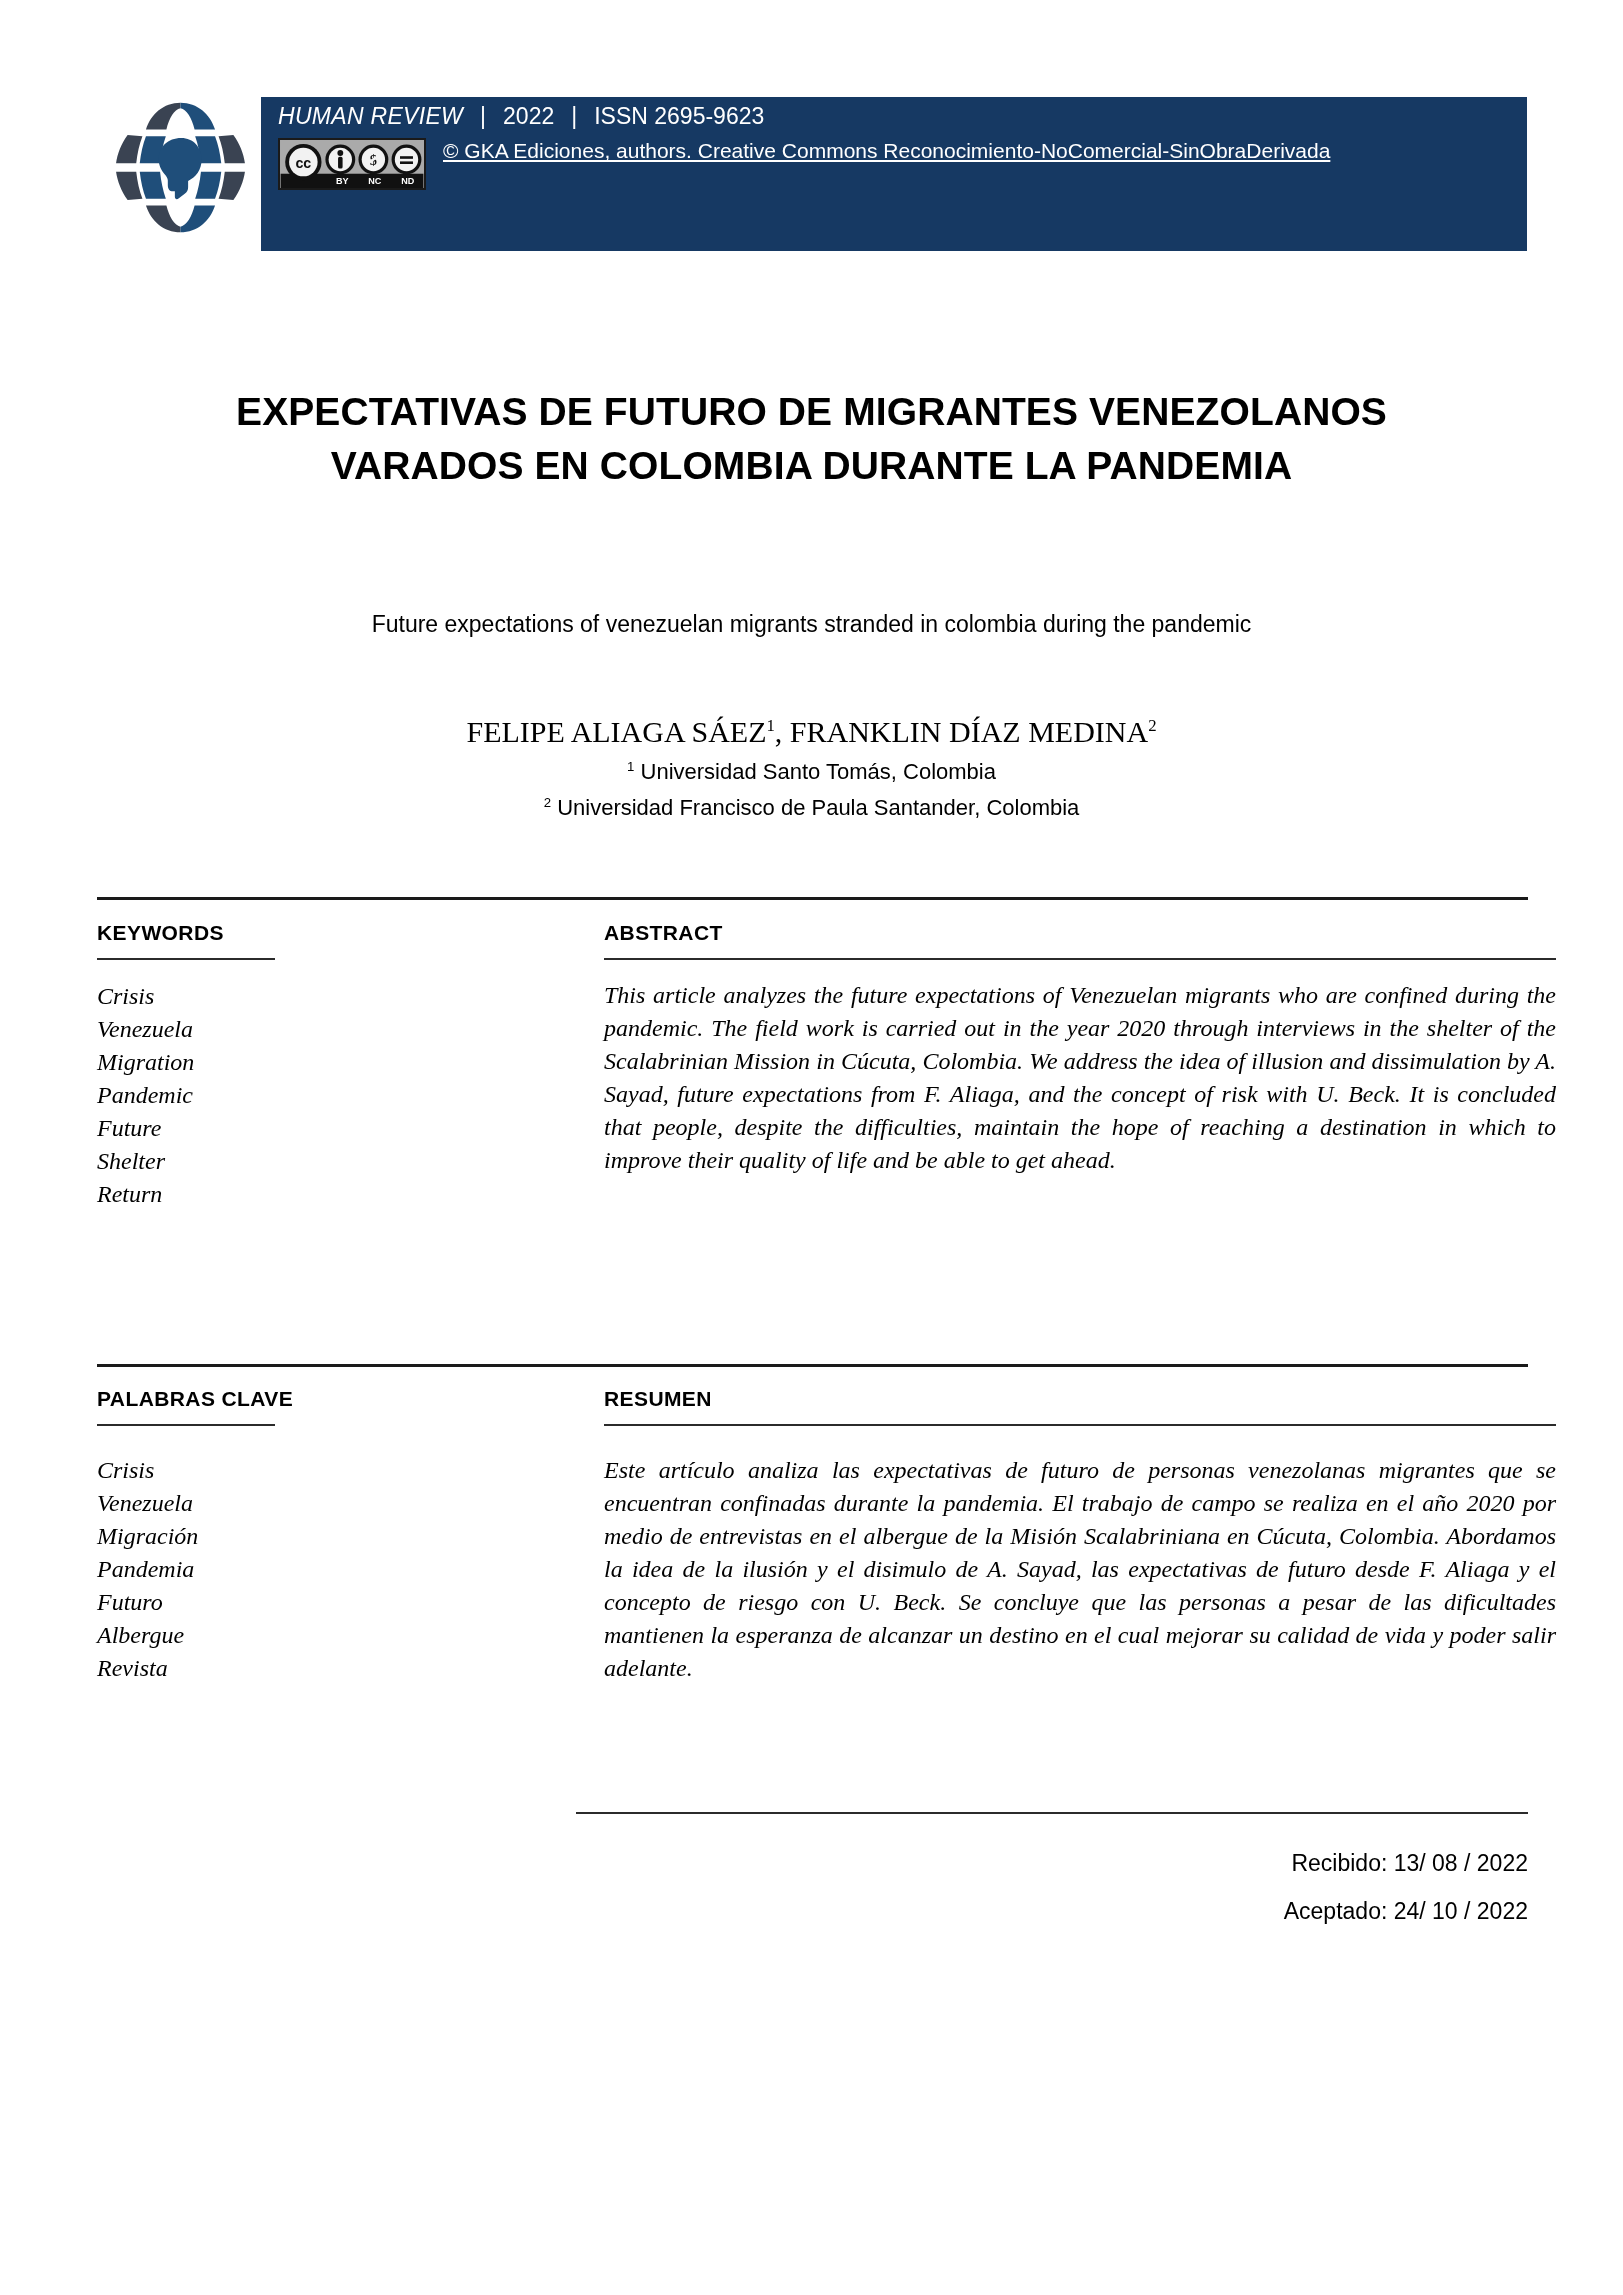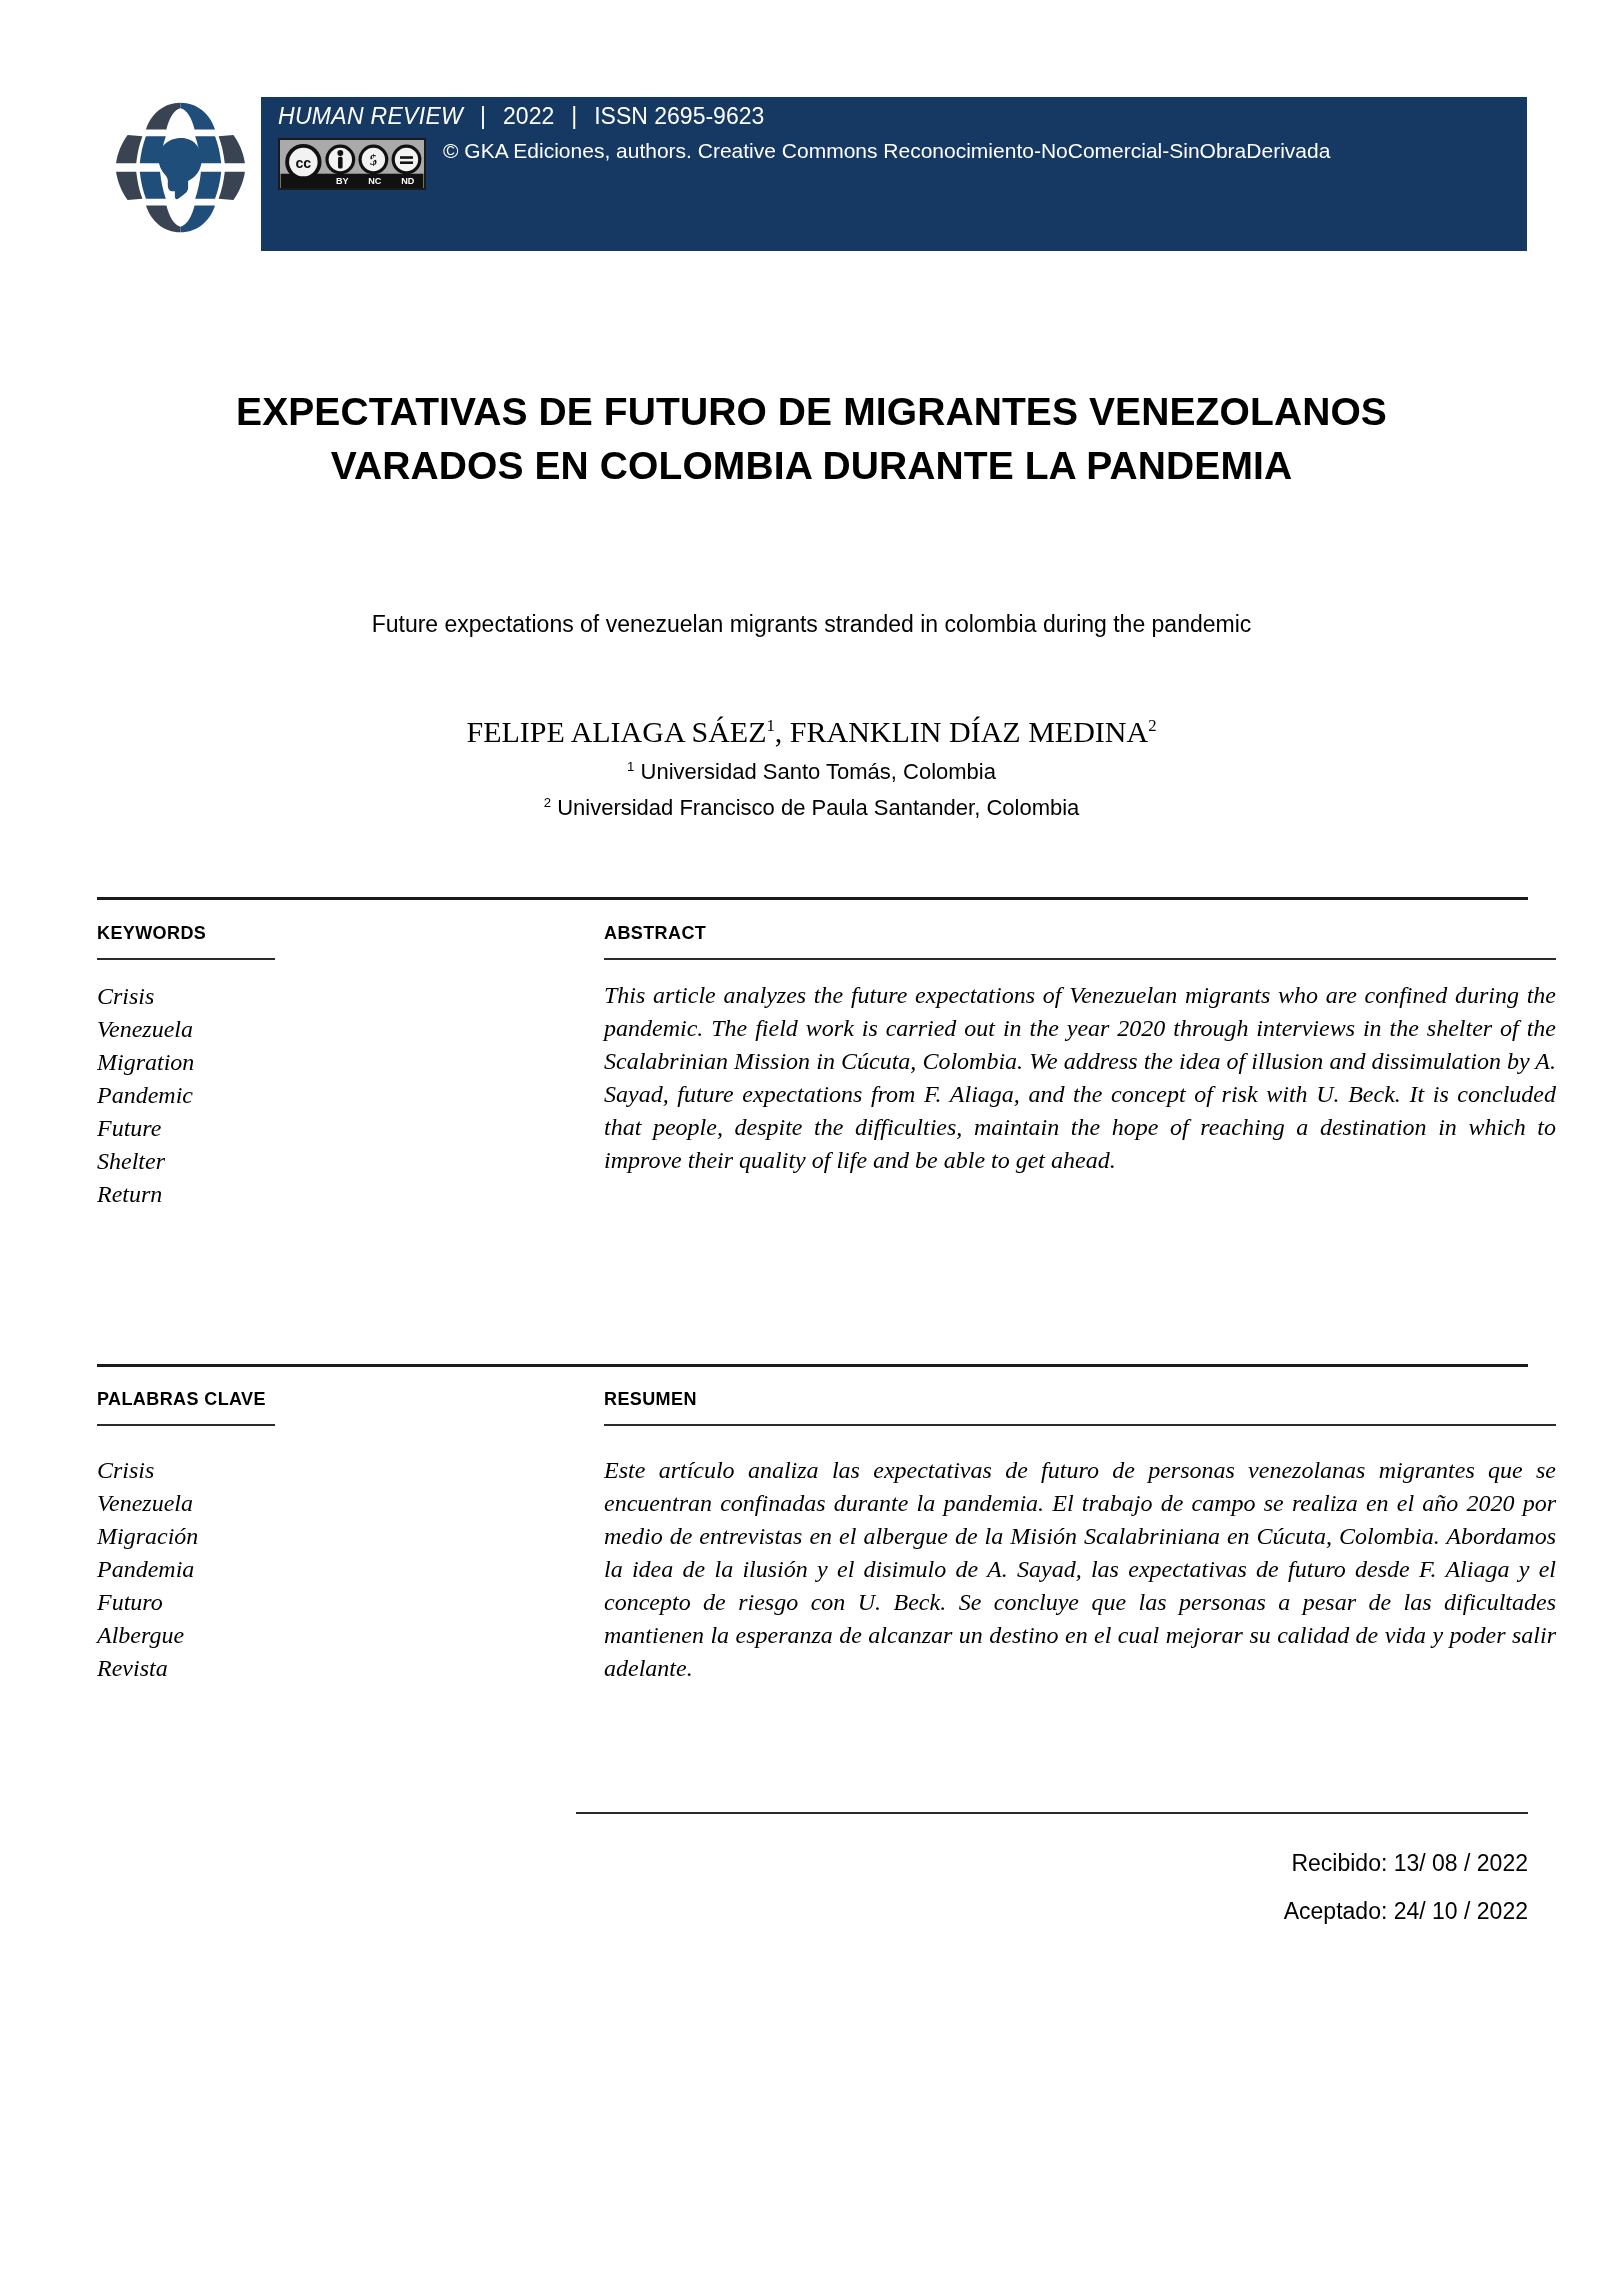--- a/index.html
+++ b/index.html
@@ -64,20 +64,21 @@
   }
   .hdr-line2 {
     font-style: italic;
     font-size: 21.6px;
     line-height: 34px;
     white-space: nowrap;
   }
   .hdr-rows {
     position: relative;
     margin-top: 1.3px;
+    text-decoration: underline;
   }
   .cc-badge {
     position: absolute;
     left: 0px;
     top: 2.6px;
     width: 148px;
     height: 52px;
     background: #a9a9a9;
     border: 2px solid #1a1a1a;
     box-sizing: border-box;
@@ -176,21 +177,21 @@
     top: 0;
     width: 367px;
   }
   .block .ab-col {
     position: absolute;
     left: 507px;
     top: 0;
     width: 952px;
   }
   .sec-head {
-    font-size: 18px;
+    font-size: 21px;
     font-weight: bold;
     letter-spacing: 0.4px;
     line-height: 22px;
   }
   .head-rule-kw {
     margin-top: 14.4px;
     width: 178px;
     height: 2px;
     background: #2b2b2b;
   }

